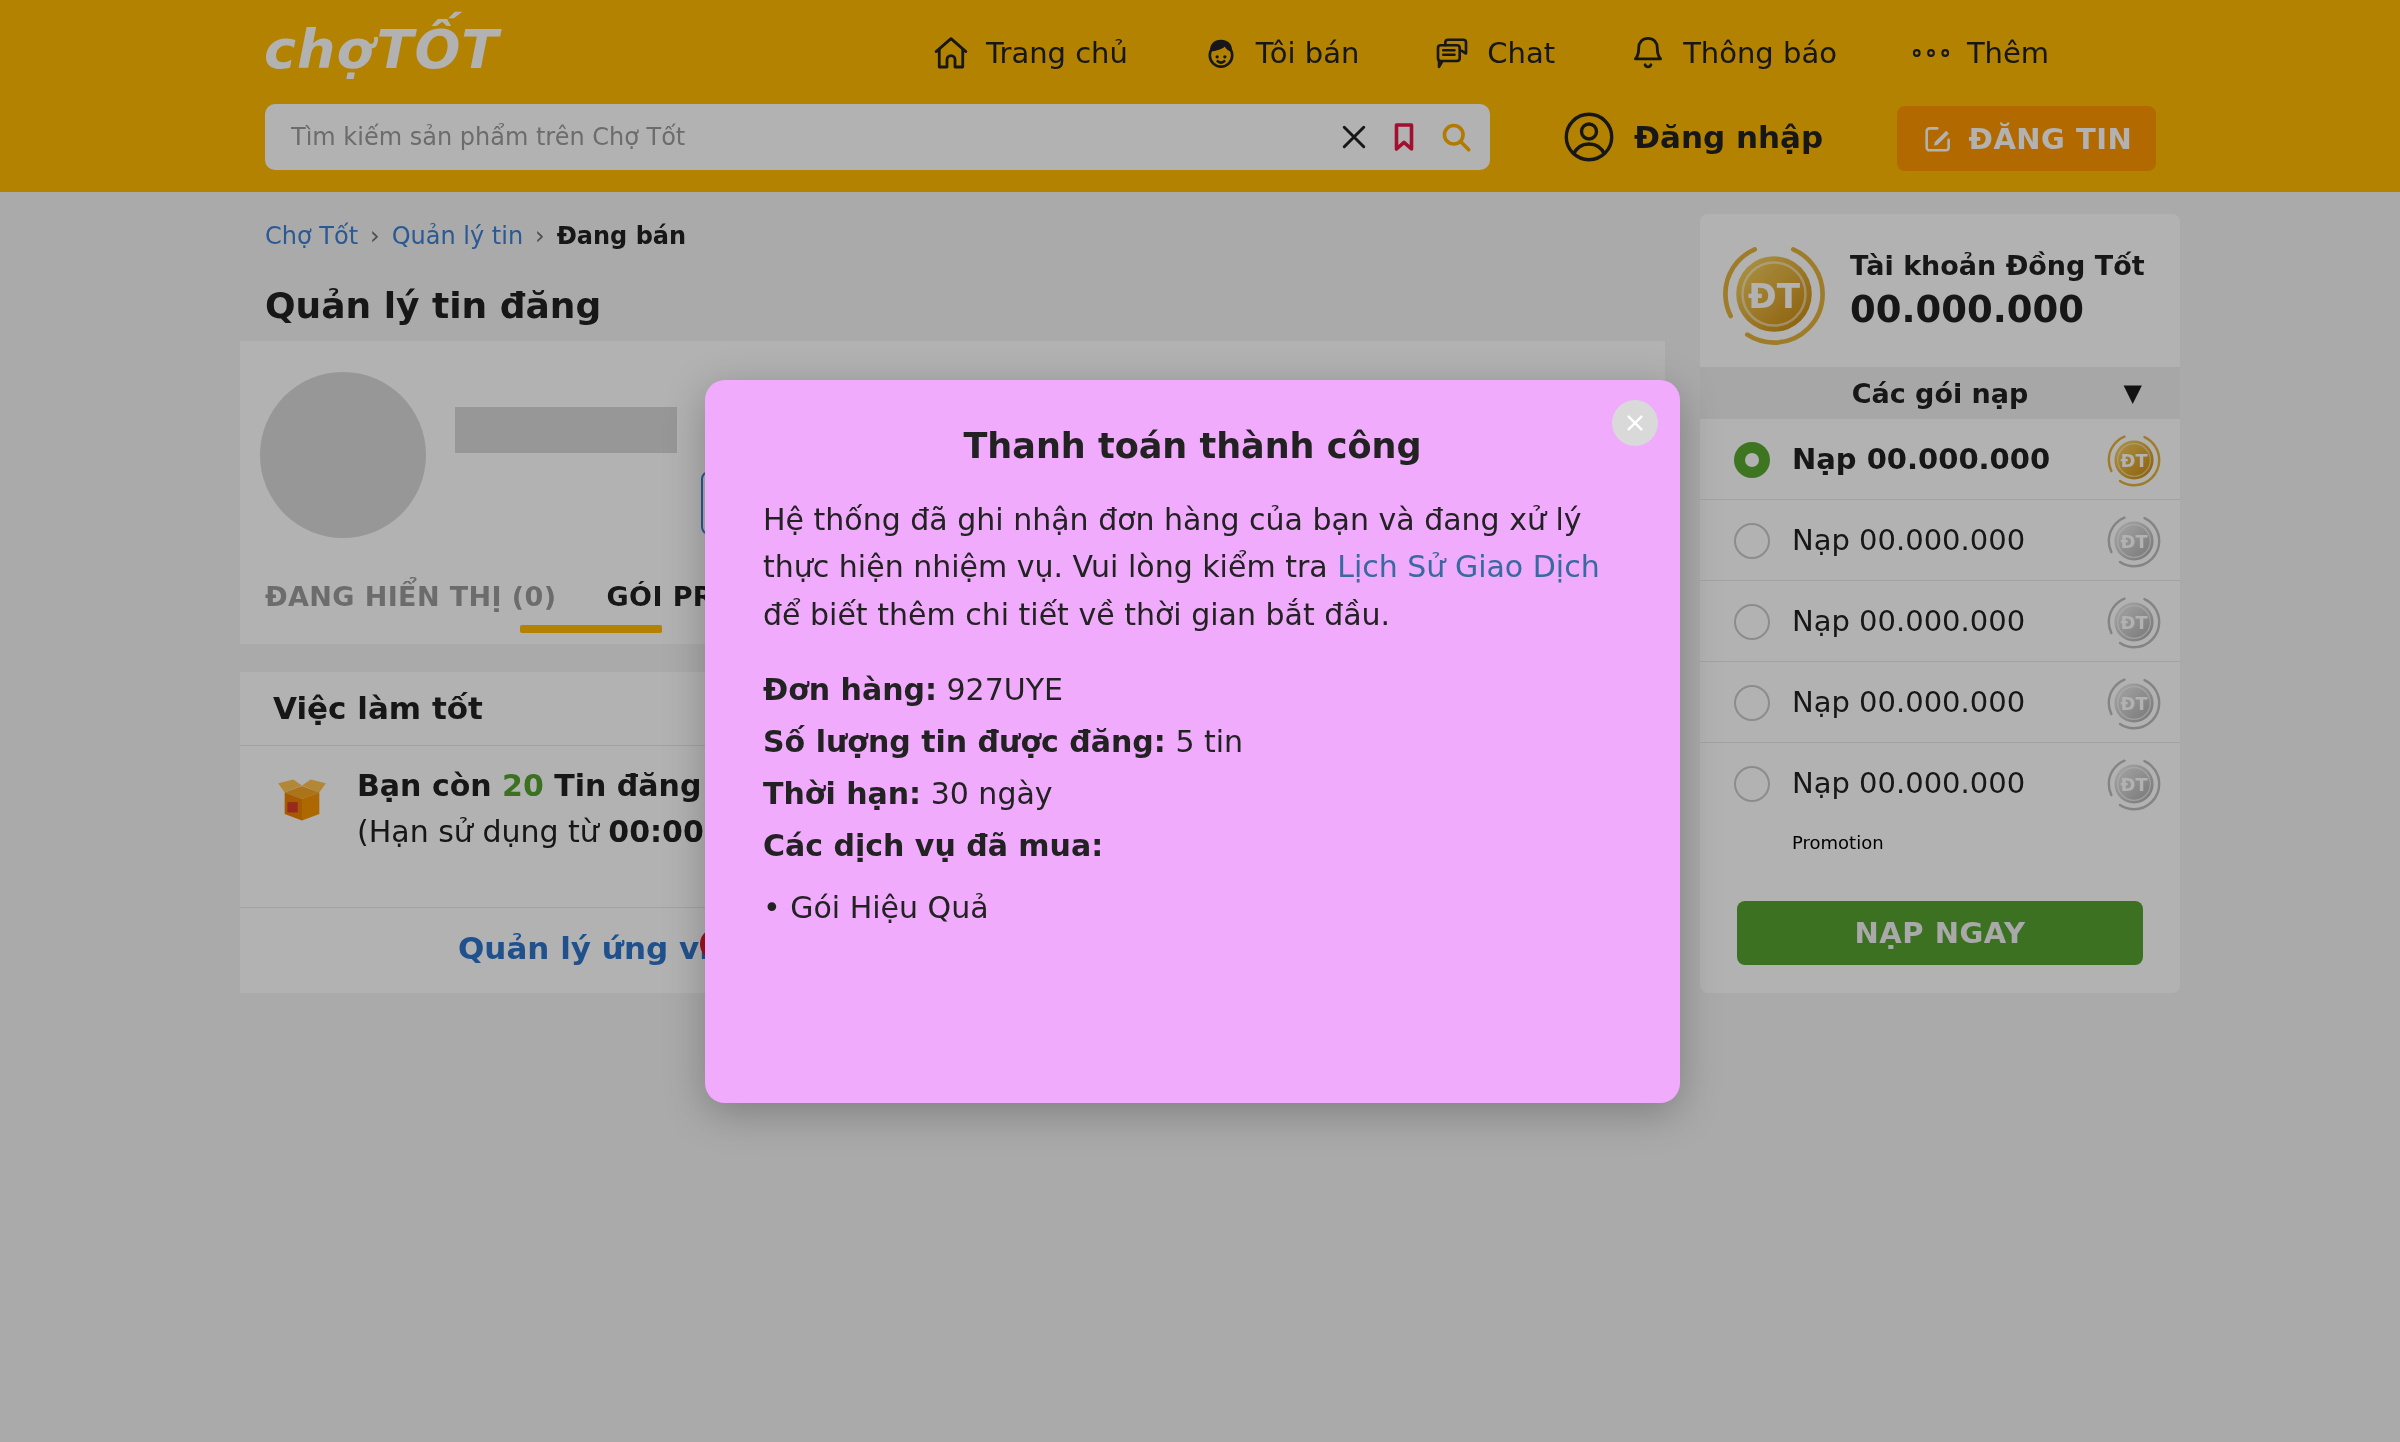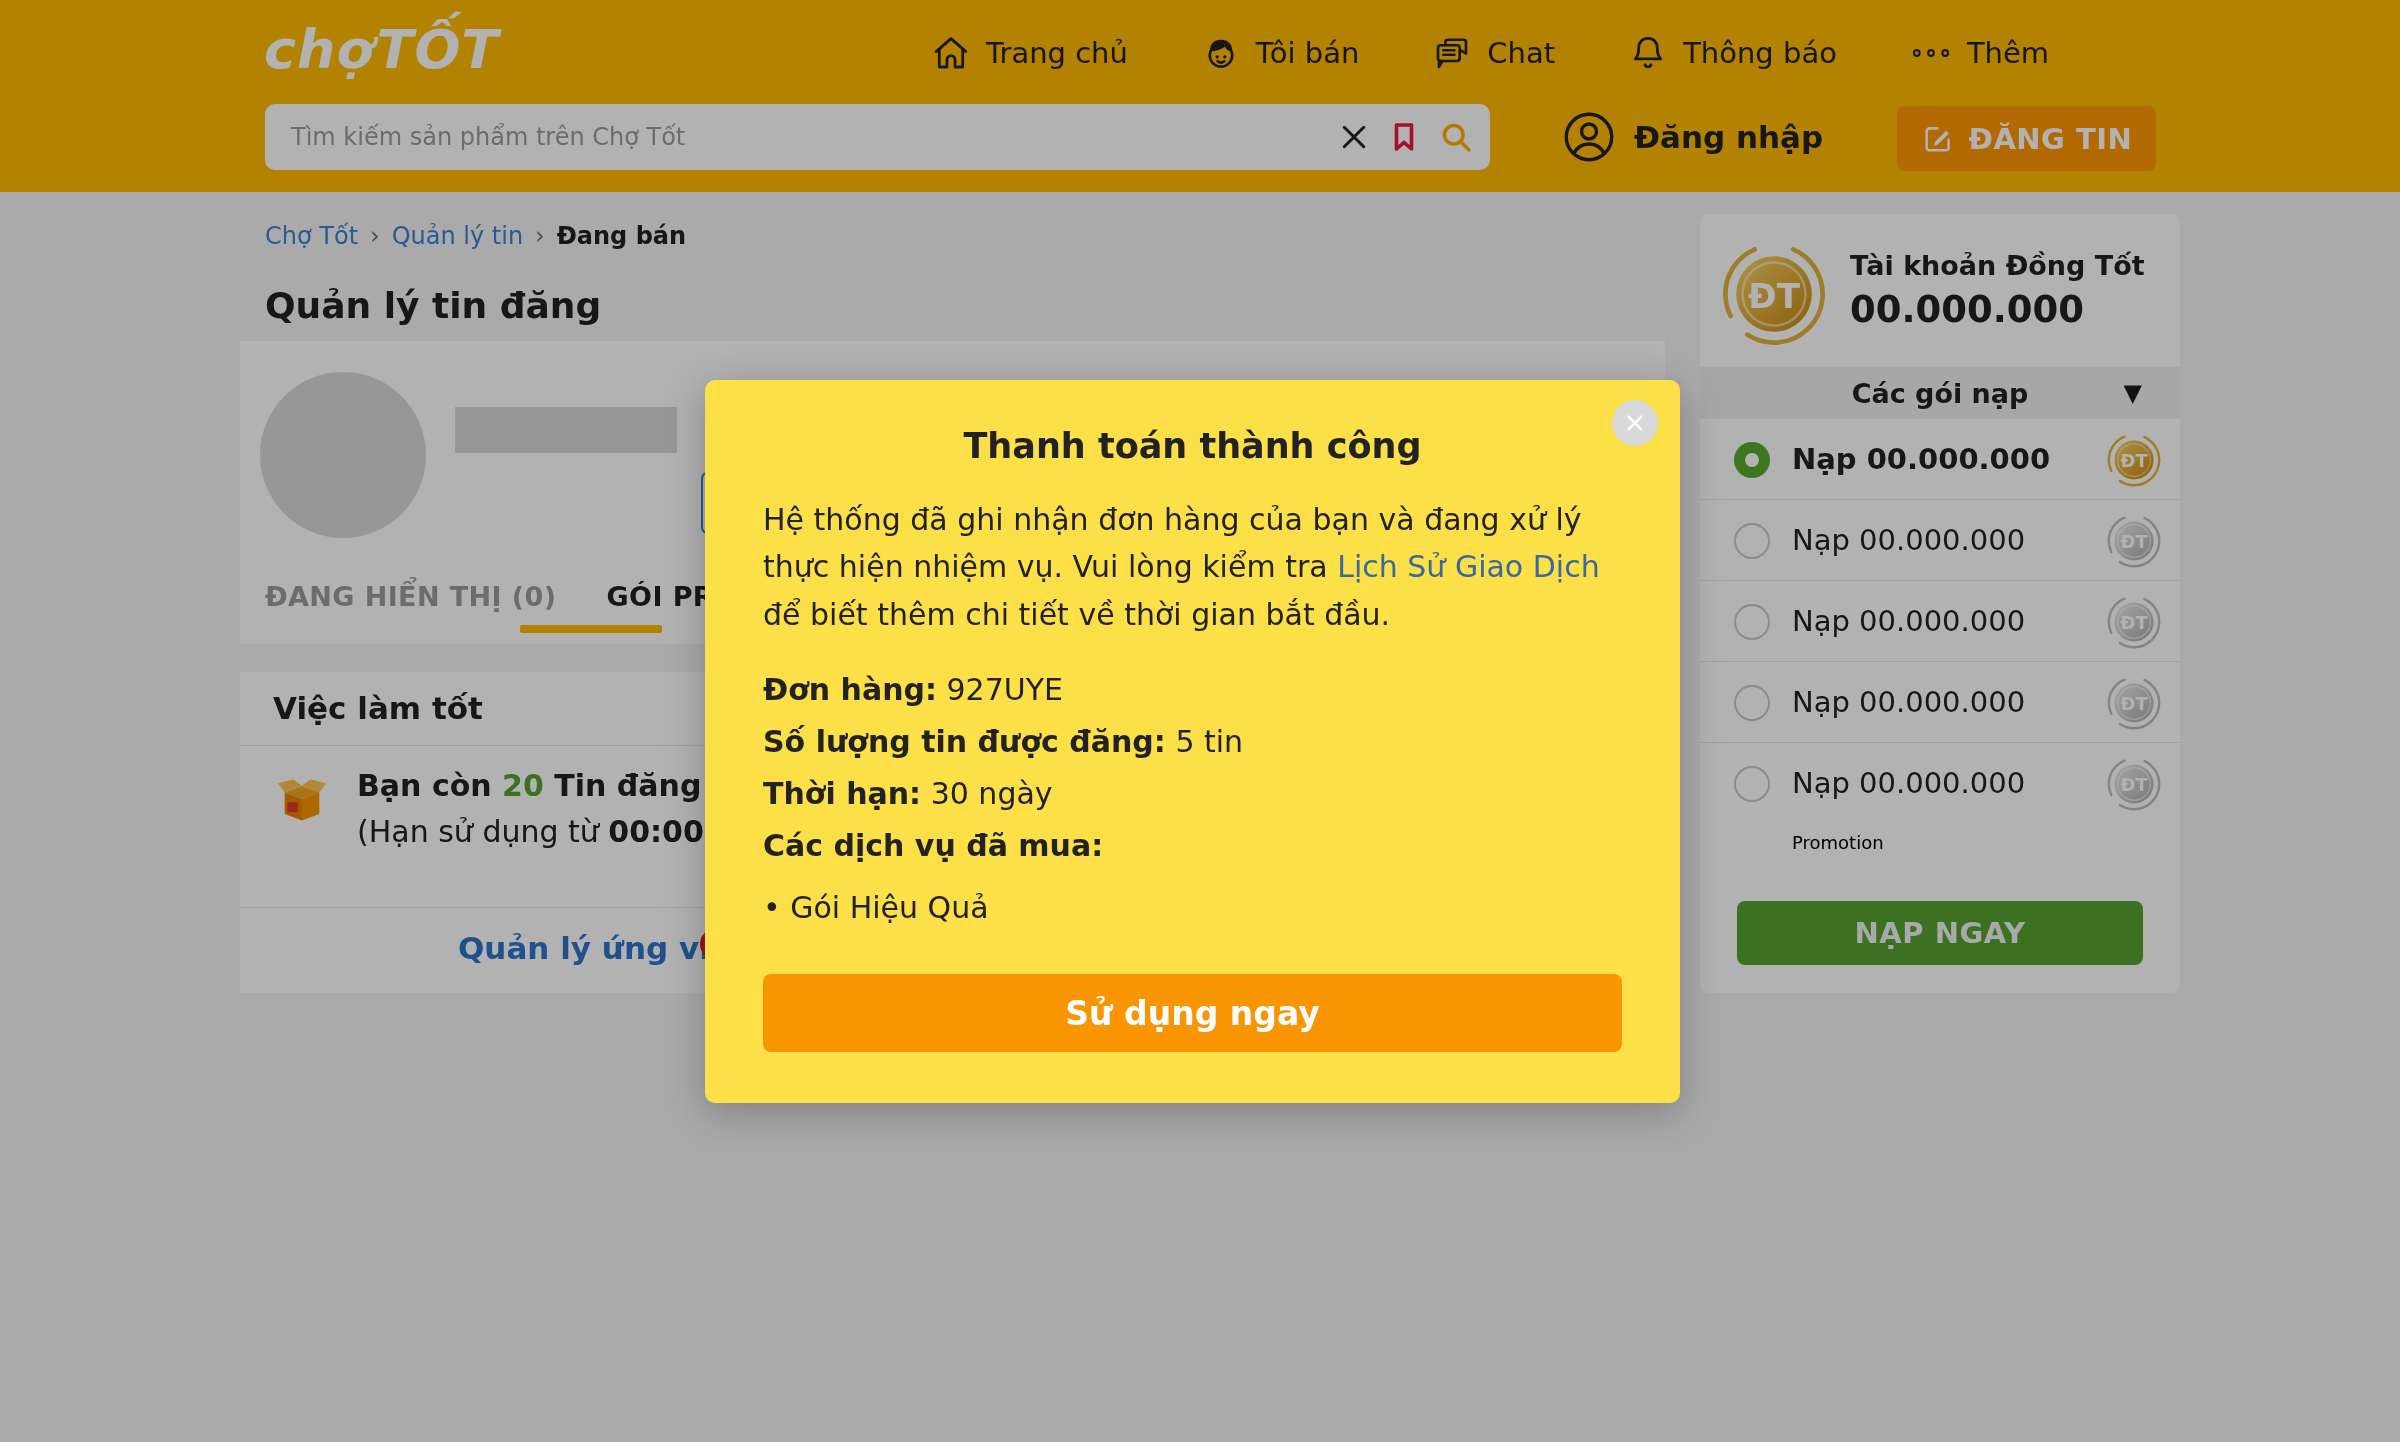--- a/index.html
+++ b/index.html
@@ -74,21 +74,21 @@
   .radio.sel::after{content:"";position:absolute;left:11px;top:11px;width:14px;height:14px;border-radius:50%;background:#fff;}
   .opt-label{position:absolute;left:92px;top:23px;font-size:29px;color:#222;}
   .opt-label.b{font-weight:bold;}
   .opt .coin{right:18px;top:13px;}
   .promotion{position:absolute;left:92px;top:618px;font-size:18px;color:#000000;cursor:pointer;}
   .nap-btn{position:absolute;left:37px;top:687px;width:406px;height:64px;background:#56A331;border-radius:8px;color:#F2F2F2;
         font-size:29px;font-weight:bold;letter-spacing:.5px;display:flex;align-items:center;justify-content:center;cursor:pointer;}
 
   
   .overlay{position:absolute;left:0;top:0;width:2400px;height:1442px;background:rgba(0,0,0,0.30);z-index:50;}
-  .modal{position:absolute;left:705px;top:380px;width:975px;height:723px;background:#fde047;border-radius:10px;z-index:60;
+  .modal{position:absolute;left:705px;top:380px;width:975px;height:723px;background:#f0abfc;border-radius:20px;z-index:60;
         box-shadow:0 10px 40px rgba(0,0,0,.25);}
   .modal-close{position:absolute;right:22px;top:20px;width:46px;height:46px;border-radius:50%;background:#D9D9D9;
         display:flex;align-items:center;justify-content:center;cursor:pointer;}
   .modal-close svg{width:22px;height:22px;}
   .modal-title{position:absolute;left:0;top:46px;width:100%;text-align:center;font-size:35px;font-weight:bold;color:#222;}
   .modal-body{position:absolute;left:58px;top:116px;width:859px;font-size:30px;color:#222;line-height:1.58;}
   .modal-body a{color:#38699F;cursor:pointer;text-decoration:none;}
   .modal-details{position:absolute;left:58px;top:292px;font-size:30px;color:#222;}
   .drow{margin-bottom:17px;}
   .drow b{font-weight:bold;}
@@ -321,16 +321,15 @@
     <div class="modal-body">
       <span>Hệ thống đã ghi nhận đơn hàng của bạn và đang xử lý thực hiện nhiệm vụ. Vui lòng kiểm tra </span><a>Lịch Sử Giao Dịch</a><span> để biết thêm chi tiết về thời gian bắt đầu.</span>
     </div>
     <div class="modal-details">
       <div class="drow"><b>Đơn hàng:</b><span> 927UYE</span></div>
       <div class="drow"><b>Số lượng tin được đăng:</b><span> 5 tin</span></div>
       <div class="drow"><b>Thời hạn:</b><span> 30 ngày</span></div>
       <div class="drow"><b>Các dịch vụ đã mua:</b></div>
       <div class="drow bullet">• Gói Hiệu Quả</div>
     </div>
-    <div class="use-btn">Sử dụng ngay</div>
   </div>
 
 </div>
 
 </body></html>

